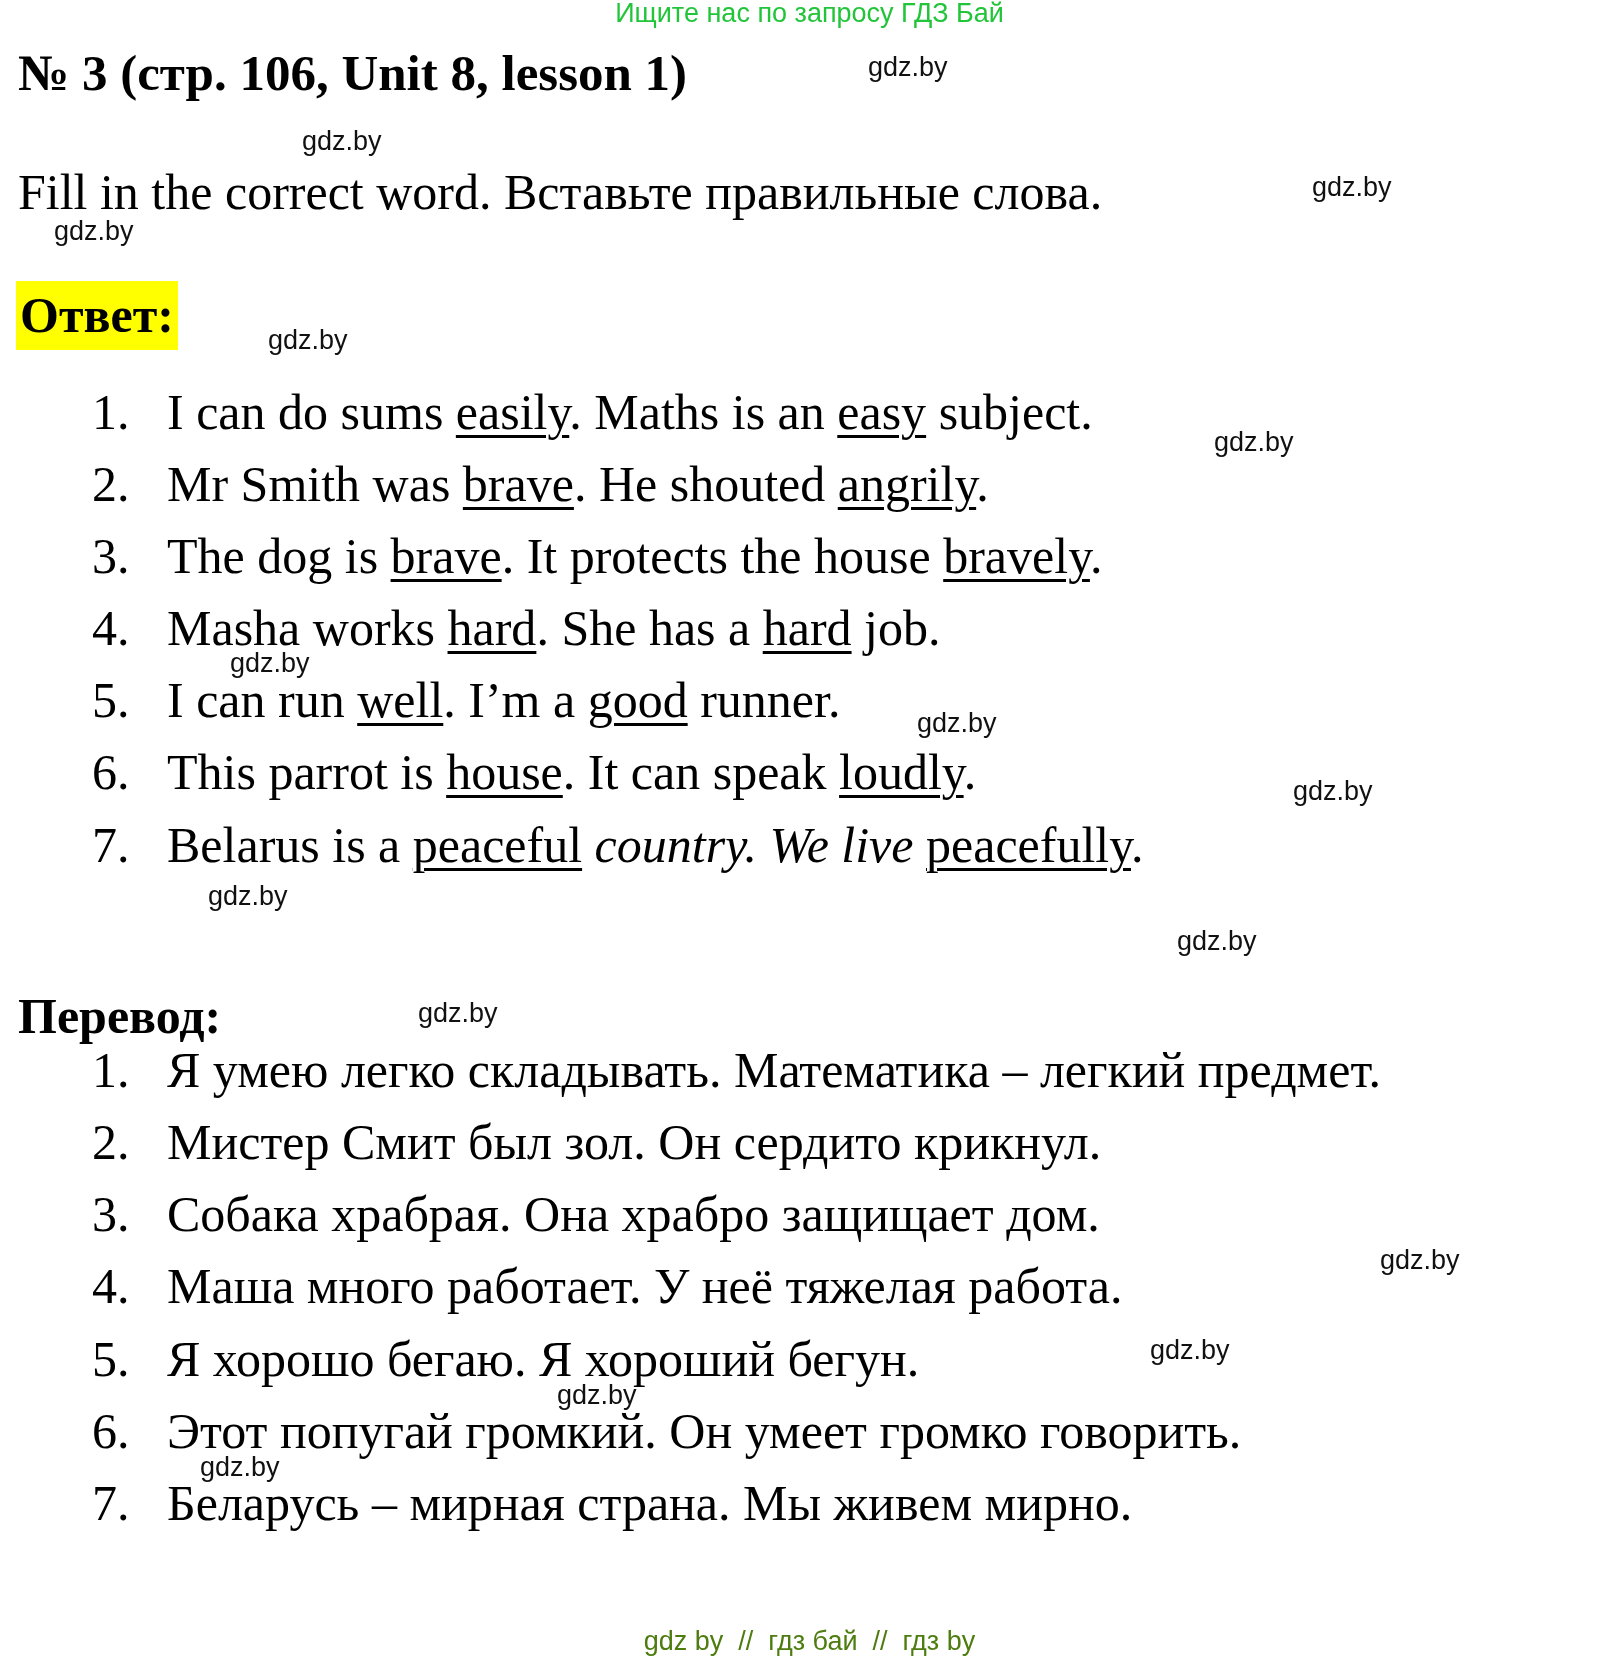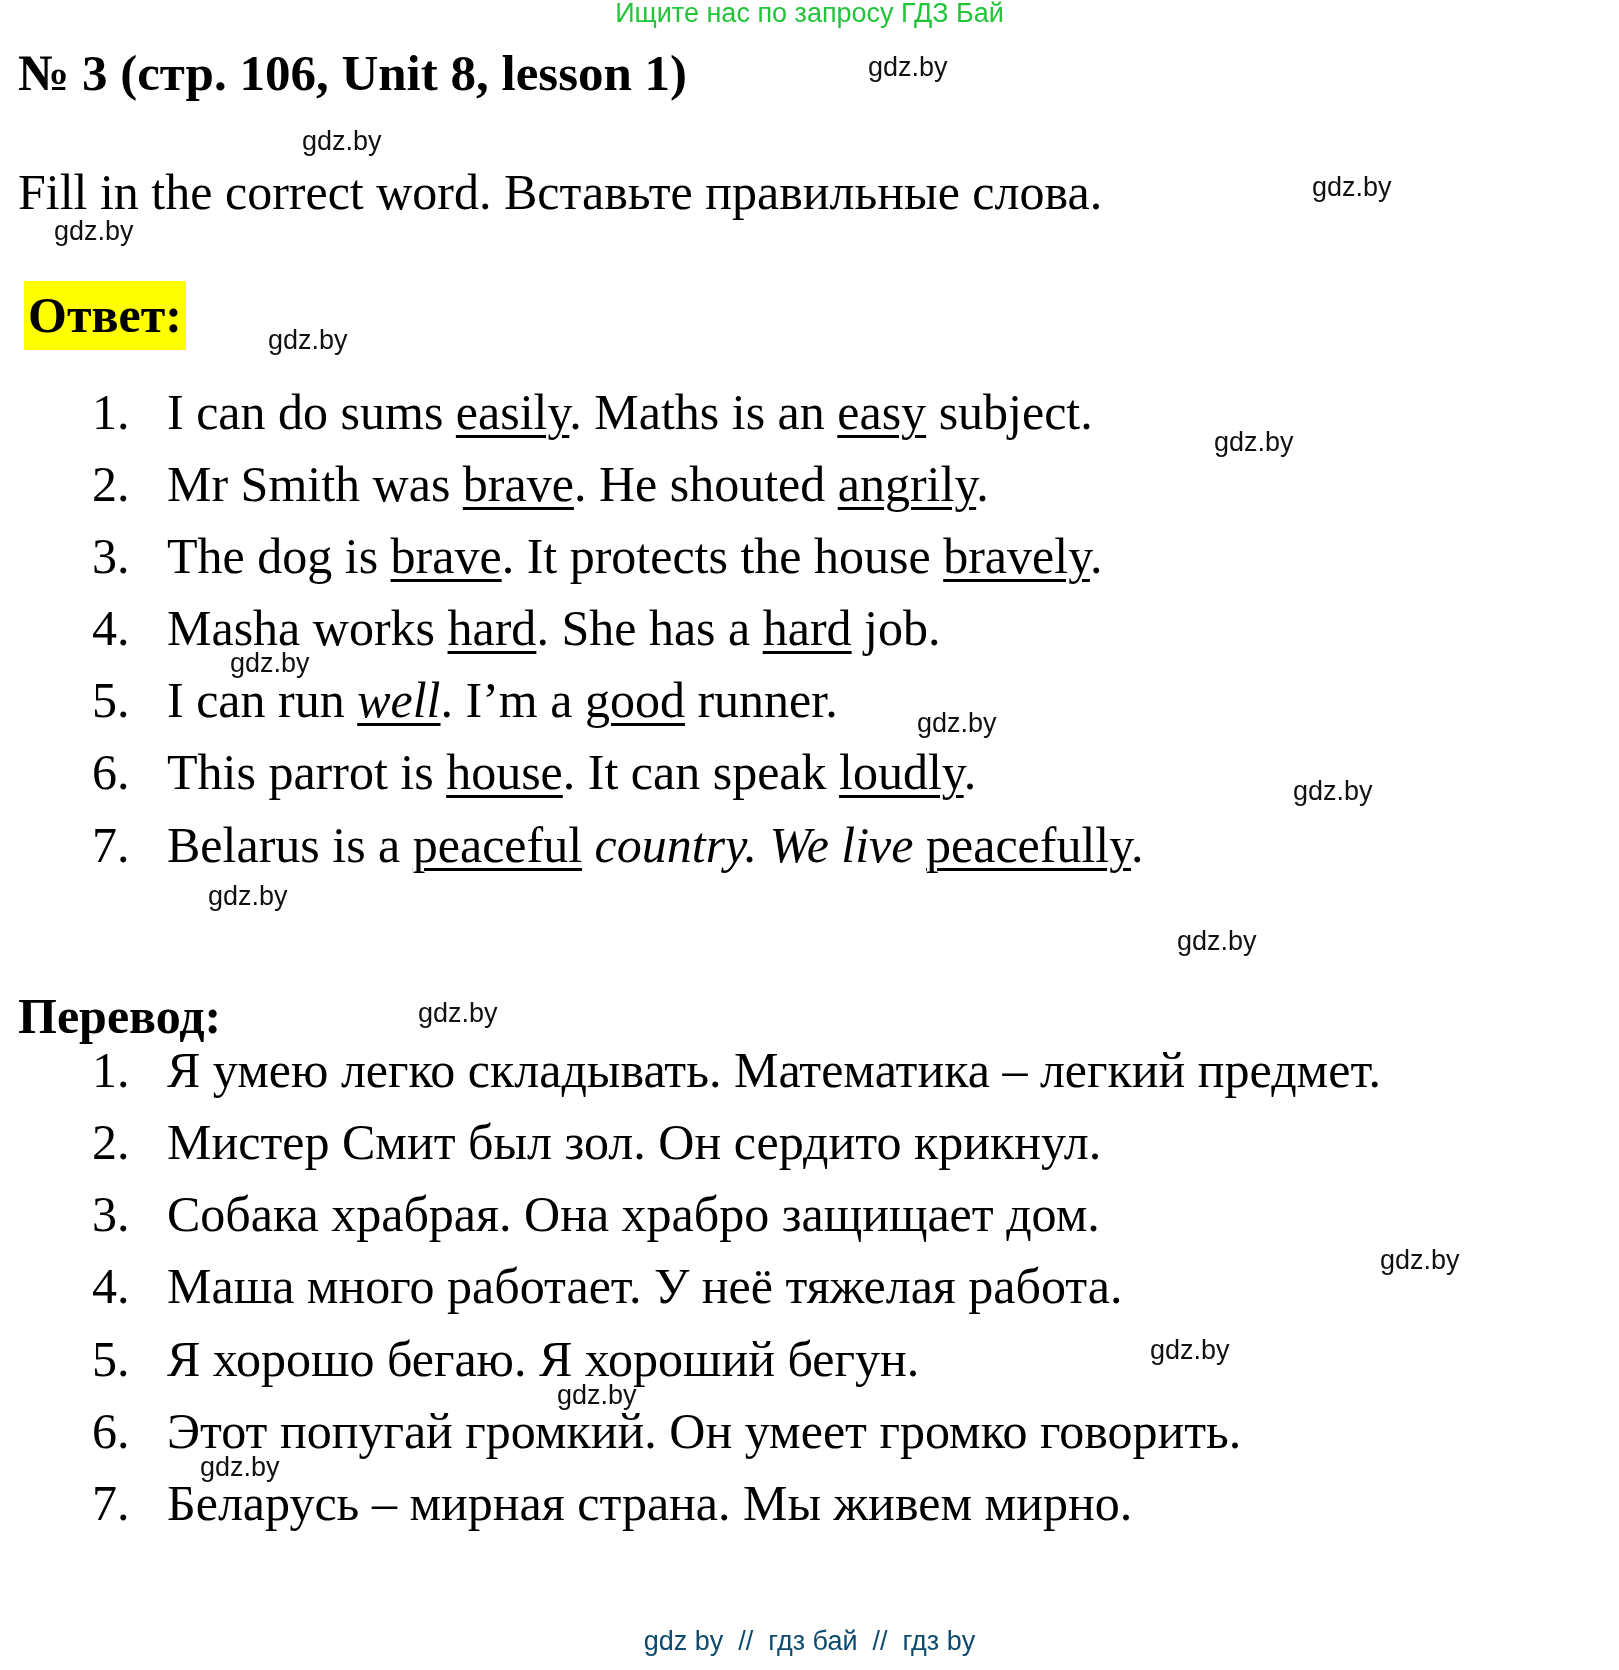--- a/index.html
+++ b/index.html
@@ -37,21 +37,21 @@
     }
     .task {
       position: absolute;
       left: 18px;
       top: 163px;
       font-size: 50px;
       white-space: nowrap;
     }
     .answer-label {
       position: absolute;
-      left: 24px;
+      left: 16px;
       top: 281px;
       height: 69px;
       padding: 0 4px 0 4px;
       background: #ffff00;
       font-weight: bold;
       font-size: 50px;
       line-height: 69px;
     }
     .translation-label {
       position: absolute;
@@ -98,21 +98,21 @@
       white-space: nowrap;
     }
     .footer {
       position: absolute;
       top: 1626px;
       left: 0;
       width: 1619px;
       text-align: center;
       font-family: "Liberation Sans", sans-serif;
       font-size: 27px;
-      color: #0c4a6e;
+      color: #4d7c0f;
       white-space: pre;
     }
   </style>
 </head>
 <body>
 
 <div class="top-banner">Ищите нас по запросу ГДЗ Бай</div>
 
 <div class="title">№ 3 (стр. 106, Unit 8, lesson 1)</div>
 
@@ -132,21 +132,21 @@
     <li class="list-item" style="top: 526px;">
       <span class="num">3.</span>
       <span class="text"><span style="white-space: pre;">The dog is </span><span class="u" style="white-space: pre;">brave</span><span style="white-space: pre; margin-top: 28px;">. It protects the house </span><span class="u" style="white-space: pre;">bravely</span><span style="white-space: pre;">.</span></span>
     </li>
     <li class="list-item" style="top: 598px;">
       <span class="num">4.</span>
       <span class="text"><span style="white-space: pre;">Masha works </span><span class="u" style="white-space: pre;">hard</span><span style="white-space: pre;">. She has a </span><span class="u" style="white-space: pre;">hard</span><span style="white-space: pre; font-family: Liberation Serif, serif;"> job.</span></span>
     </li>
     <li class="list-item" style="top: 670px;">
       <span class="num">5.</span>
-      <span class="text"><span style="white-space: pre;">I can run </span><span class="u" style="white-space: pre; font-style: italic;">well</span><span style="white-space: pre;">. I’m a </span><span class="u" style="white-space: pre;">good</span><span style="white-space: pre;"> runner.</span></span>
+      <span class="text"><span style="white-space: pre;">I can run </span><span class="u" style="white-space: pre;">well</span><span style="white-space: pre;">. I’m a </span><span class="u" style="white-space: pre;">good</span><span style="white-space: pre;"> runner.</span></span>
     </li>
     <li class="list-item" style="top: 742px;">
       <span class="num">6.</span>
       <span class="text"><span style="white-space: pre;">This parrot is </span><span class="u" style="white-space: pre;">house</span><span style="white-space: pre; margin-top: 38px;">. It can speak </span><span class="u" style="white-space: pre;">loudly</span><span style="white-space: pre;">.</span></span>
     </li>
     <li class="list-item" style="top: 815px;">
       <span class="num">7.</span>
       <span class="text"><span style="white-space: pre;">Belarus is a </span><span class="u" style="white-space: pre;">peaceful</span><span style="white-space: pre; font-style: italic;"> country. We live </span><span class="u" style="white-space: pre;">peacefully</span><span style="white-space: pre;">.</span></span>
     </li>
   </ol>

